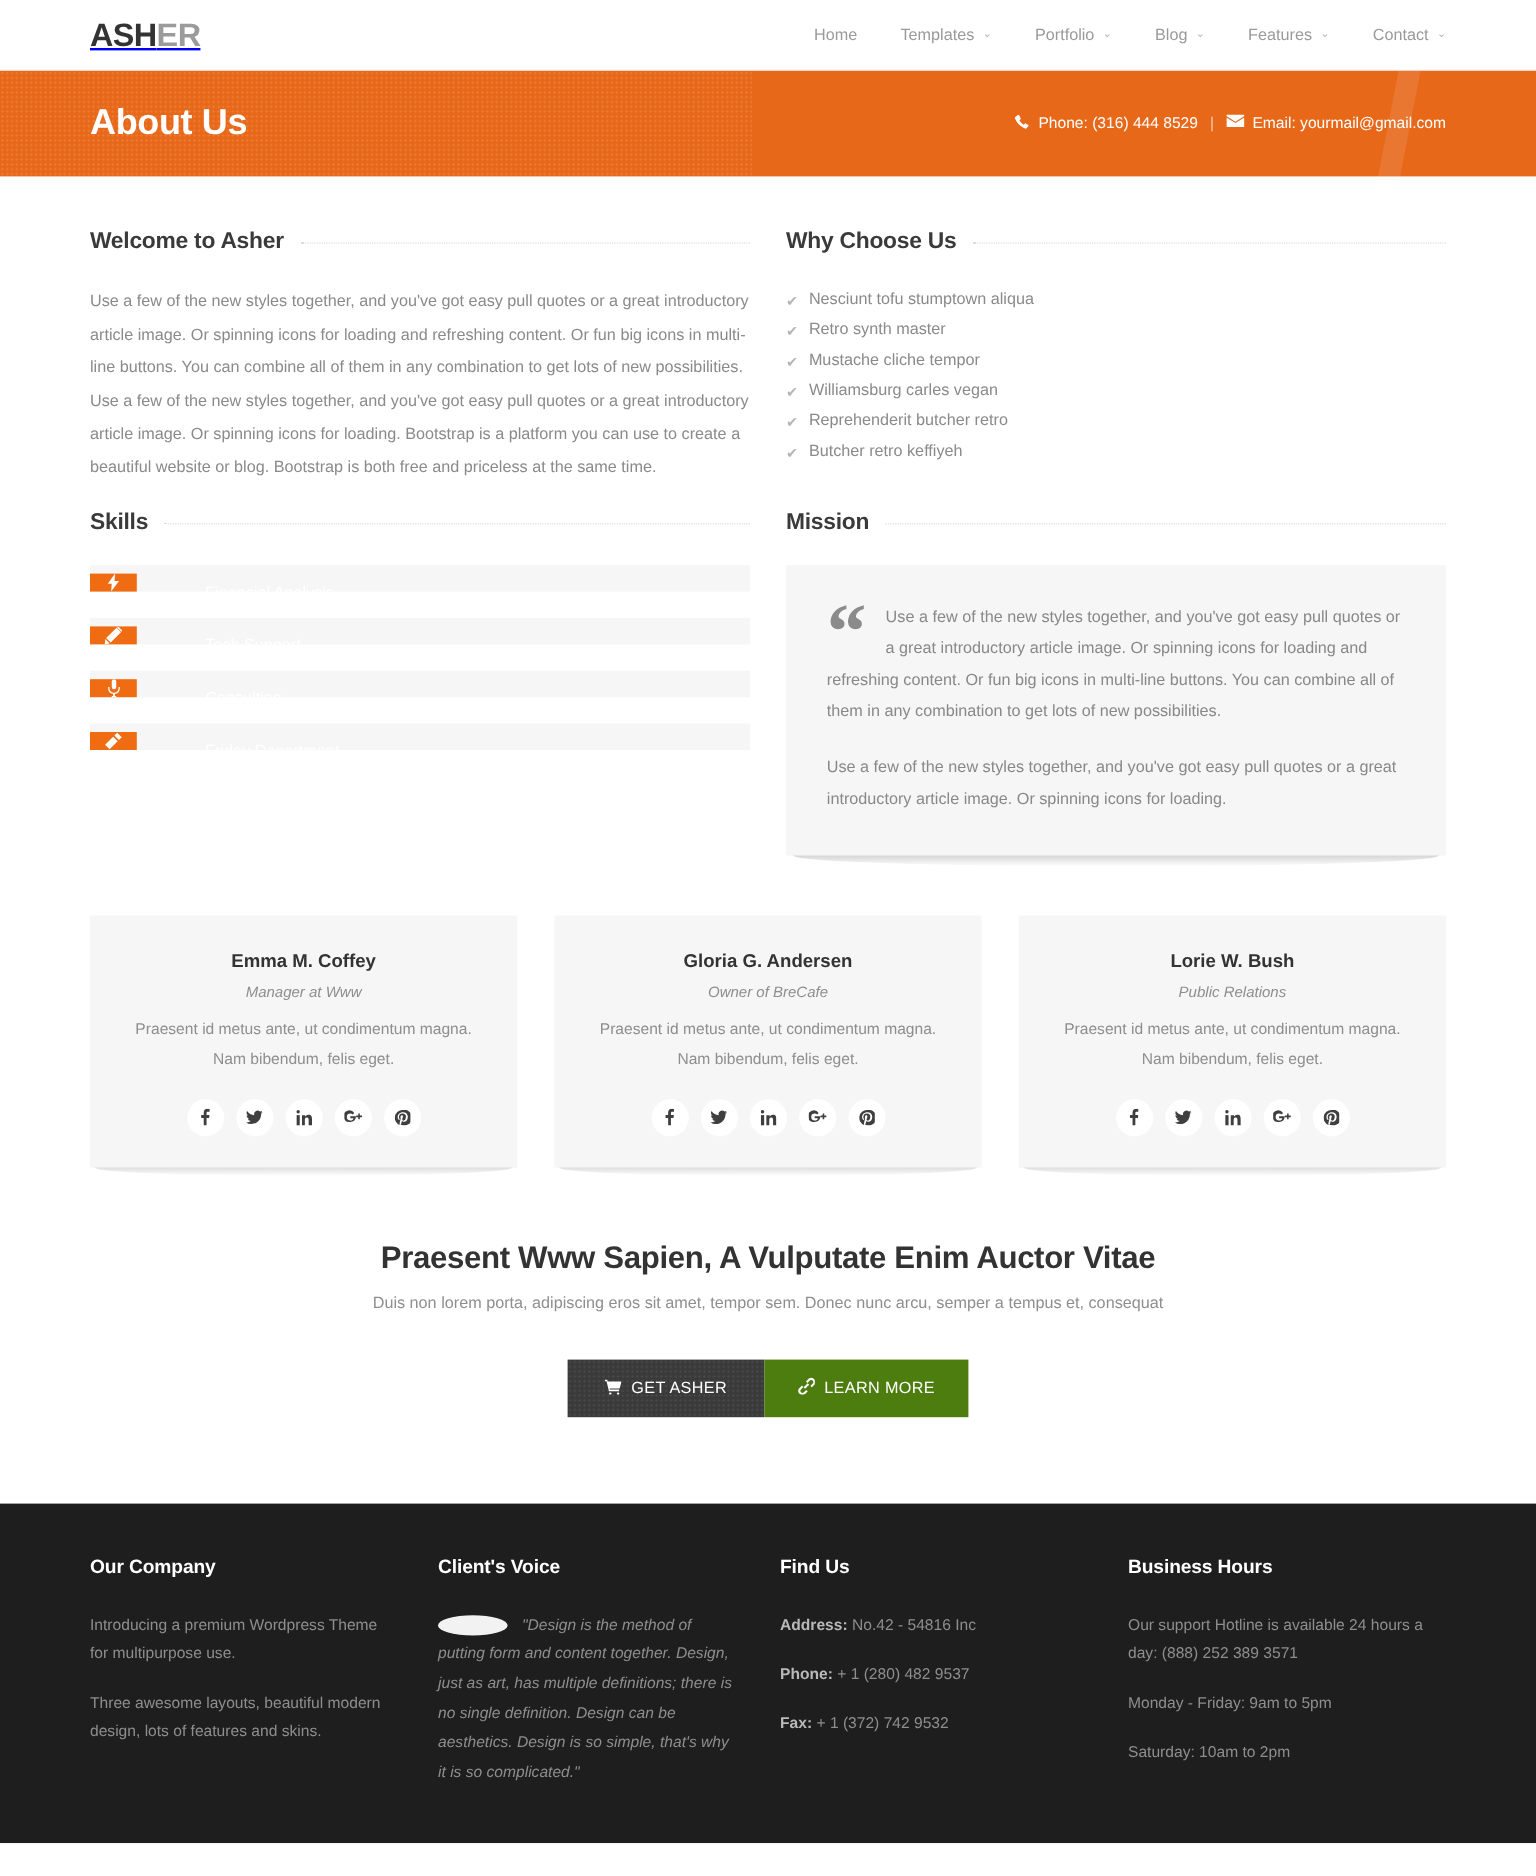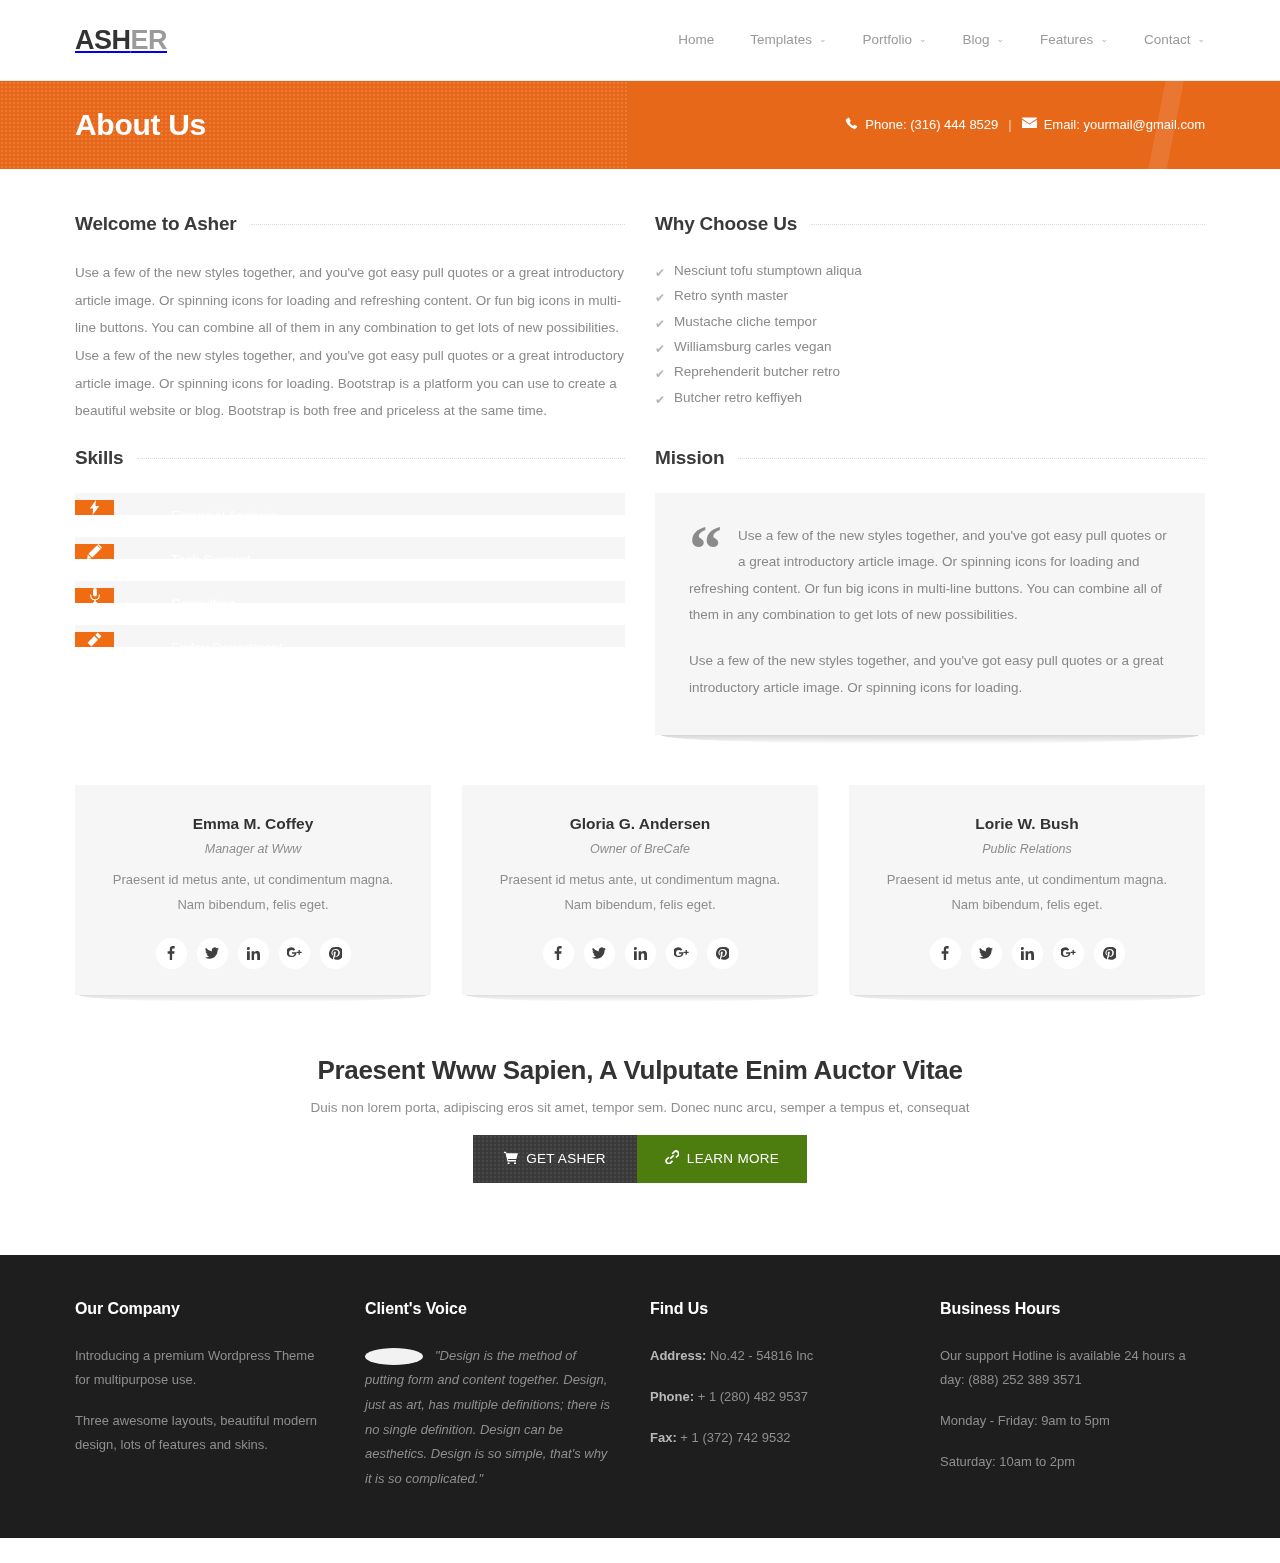--- a/index.html
+++ b/index.html
@@ -7,21 +7,21 @@
     width: 1280px;
     font-family: "Liberation Sans", sans-serif;
     background: #ffffff;
     color: #777;
     -webkit-font-smoothing: antialiased;
   }
   .wrap { width: 1130px; margin: 0 auto; position: relative; }
 
   
   .site-header {
-    height: 81px;
+    height: 59px;
     background: #fff;
     border-bottom: 1px solid #ececec;
     display: flex;
     align-items: center;
   }
   .hdr-inner { width: 1130px; margin: 0 auto; display: flex; align-items: center; justify-content: space-between; }
   .logo { font-size: 27px; font-weight: bold; letter-spacing: -0.5px; }
   .logo .dark { color: #333; }
   .logo .light { color: #9b9b9b; }
   .mainnav { display: flex; align-items: center; gap: 0; }
@@ -125,21 +125,21 @@
   .soc {
     width: 31px; height: 31px; border-radius: 50%; background: #fff; color: #3f3f3f;
     display: flex; align-items: center; justify-content: center;
     font-size: 13px; text-decoration: none;
   }
   .soc svg { display: block; }
 
   
   .cta { text-align: center; padding: 60px 0 72px; }
   .cta h2 { font-size: 26px; color: #333; font-weight: bold; letter-spacing: -.3px; margin-bottom: 14px; }
-  .cta p { font-size: 13.5px; color: #8e8e8e; margin-bottom: 20px; }
+  .cta p { font-size: 13.5px; color: #8e8e8e; margin-bottom: 40px; }
   .cta-btns { display: flex; justify-content: center; }
   .btn {
     display: inline-flex; align-items: center; justify-content: center; gap: 8px;
     height: 48px; padding: 0 26px; font-size: 13.5px; color: #fff; text-decoration: none;
     border: none; cursor: pointer; letter-spacing: .3px;
   }
   .btn-dark {
     background: #3a3a3a; min-width: 164px;
     background-image: radial-gradient(rgba(255,255,255,.07) 1px, transparent 1px);
     background-size: 4px 4px;

